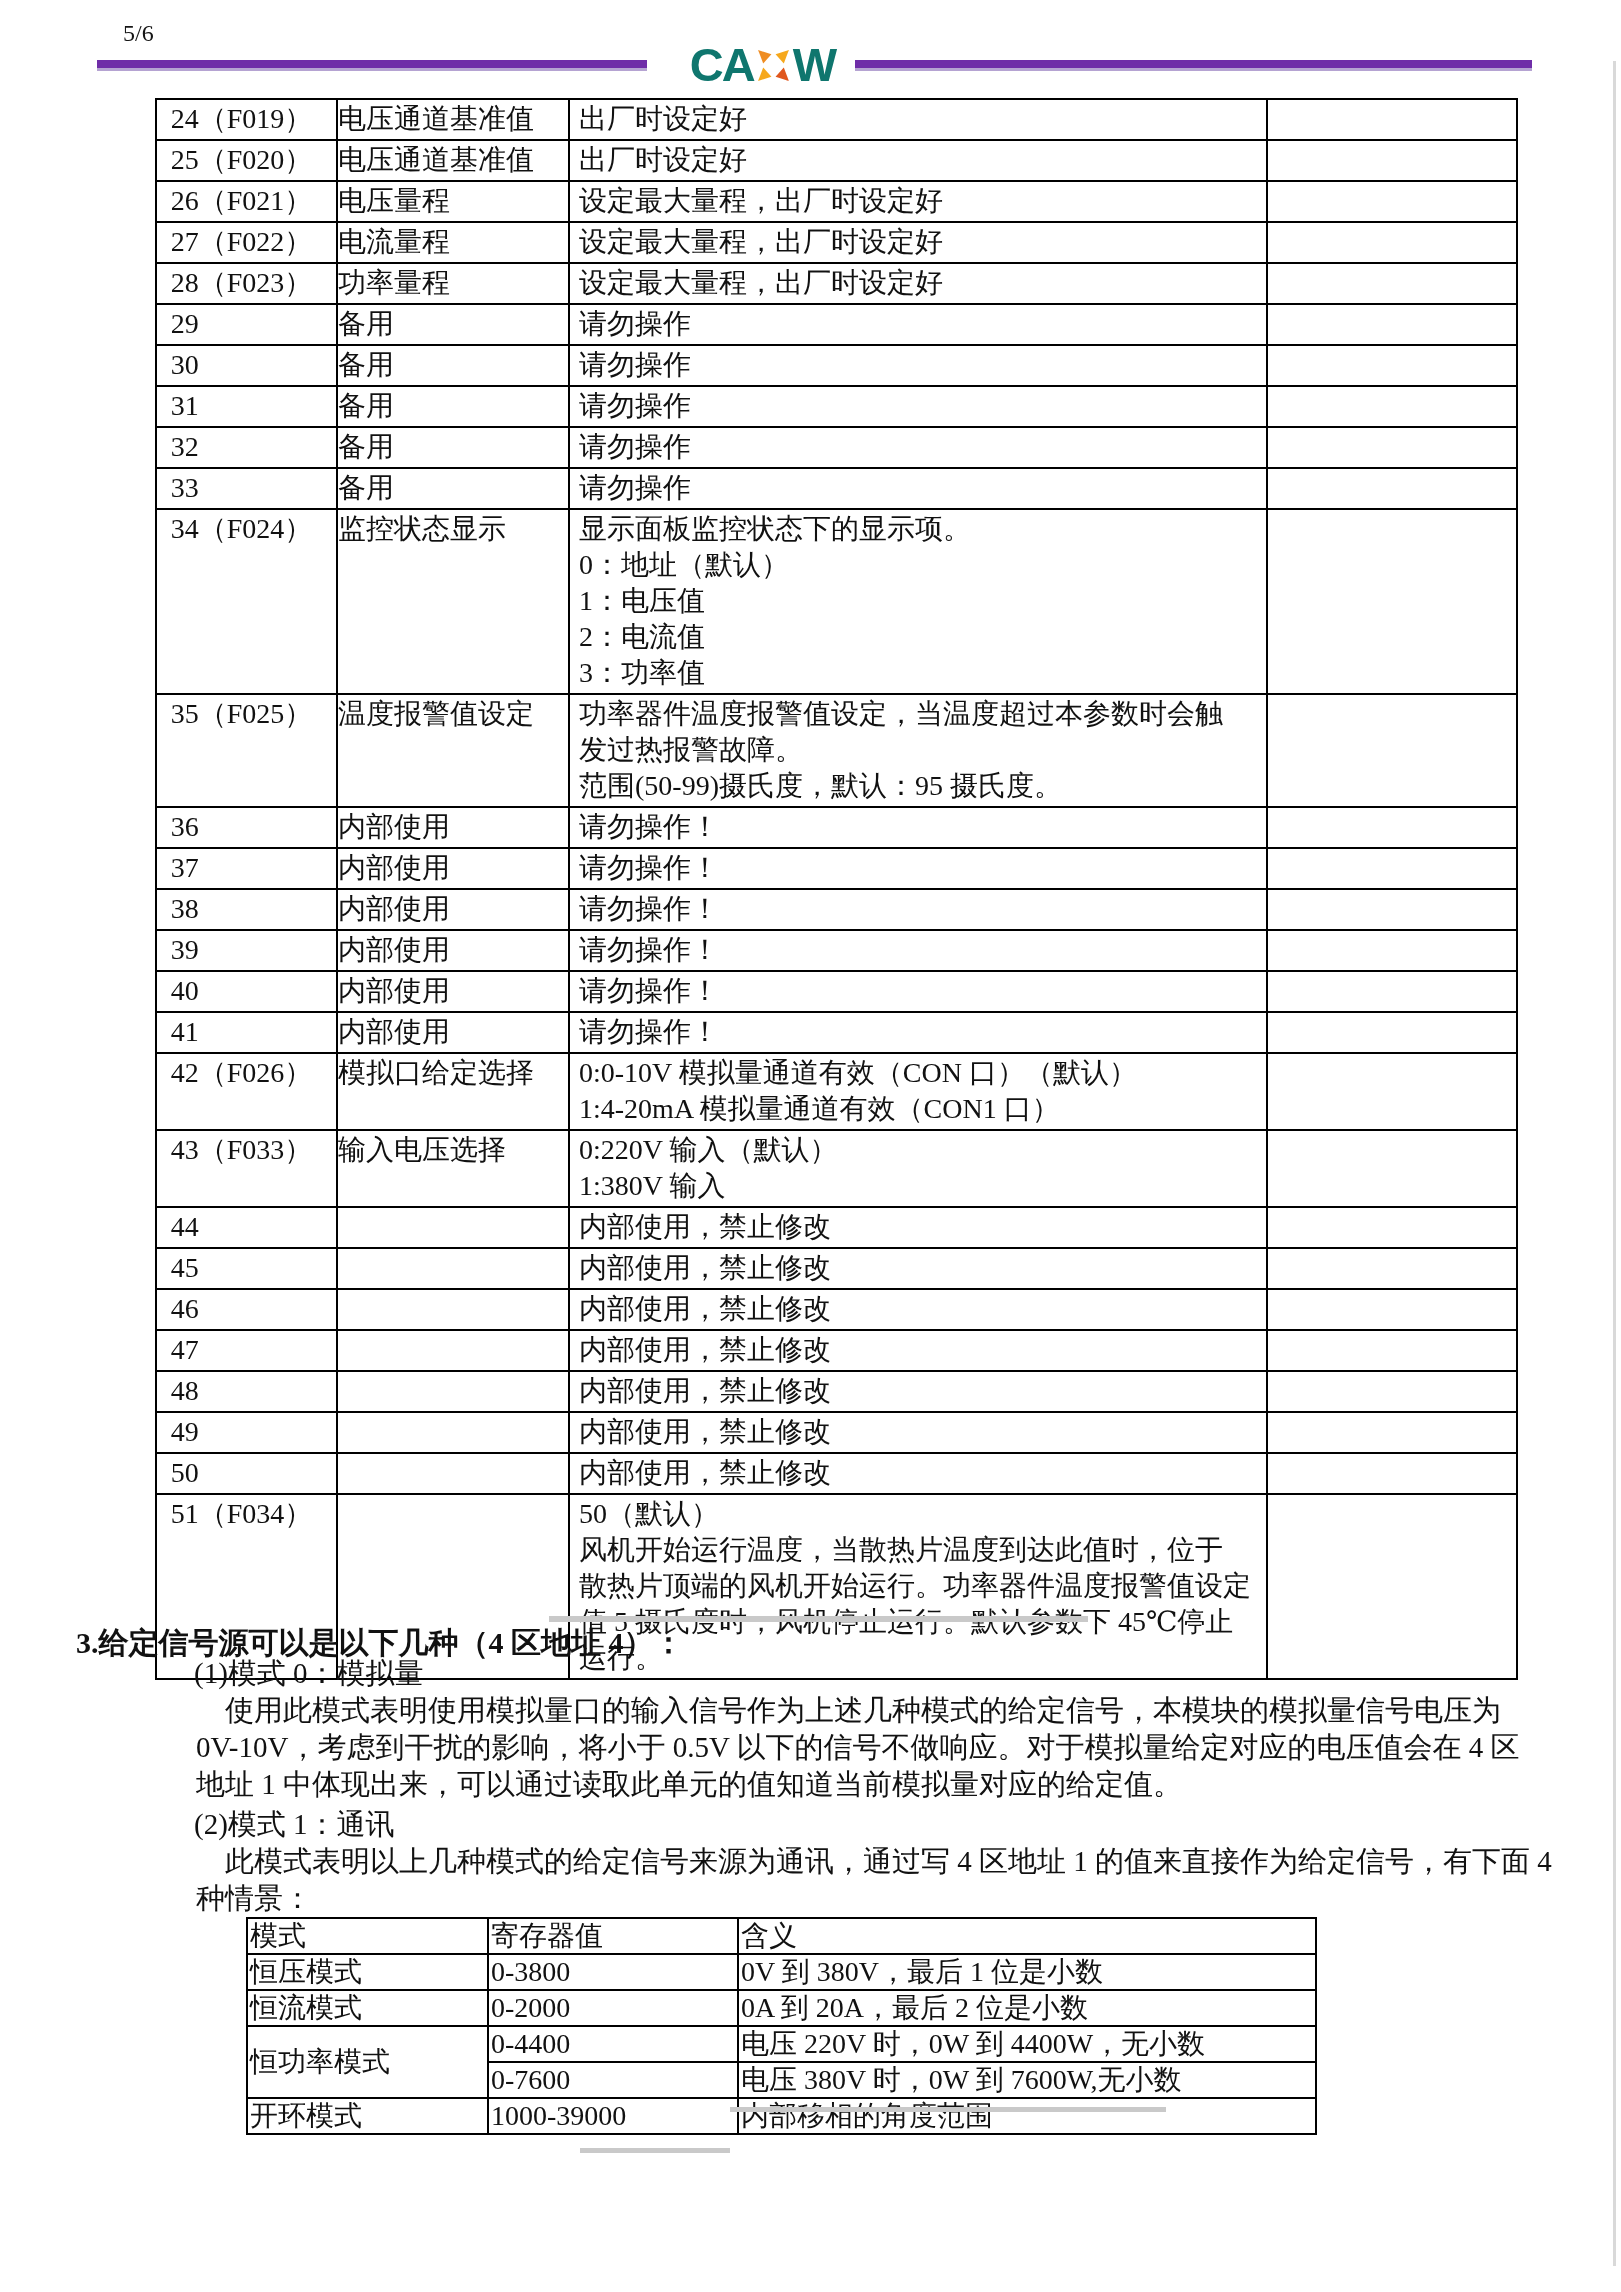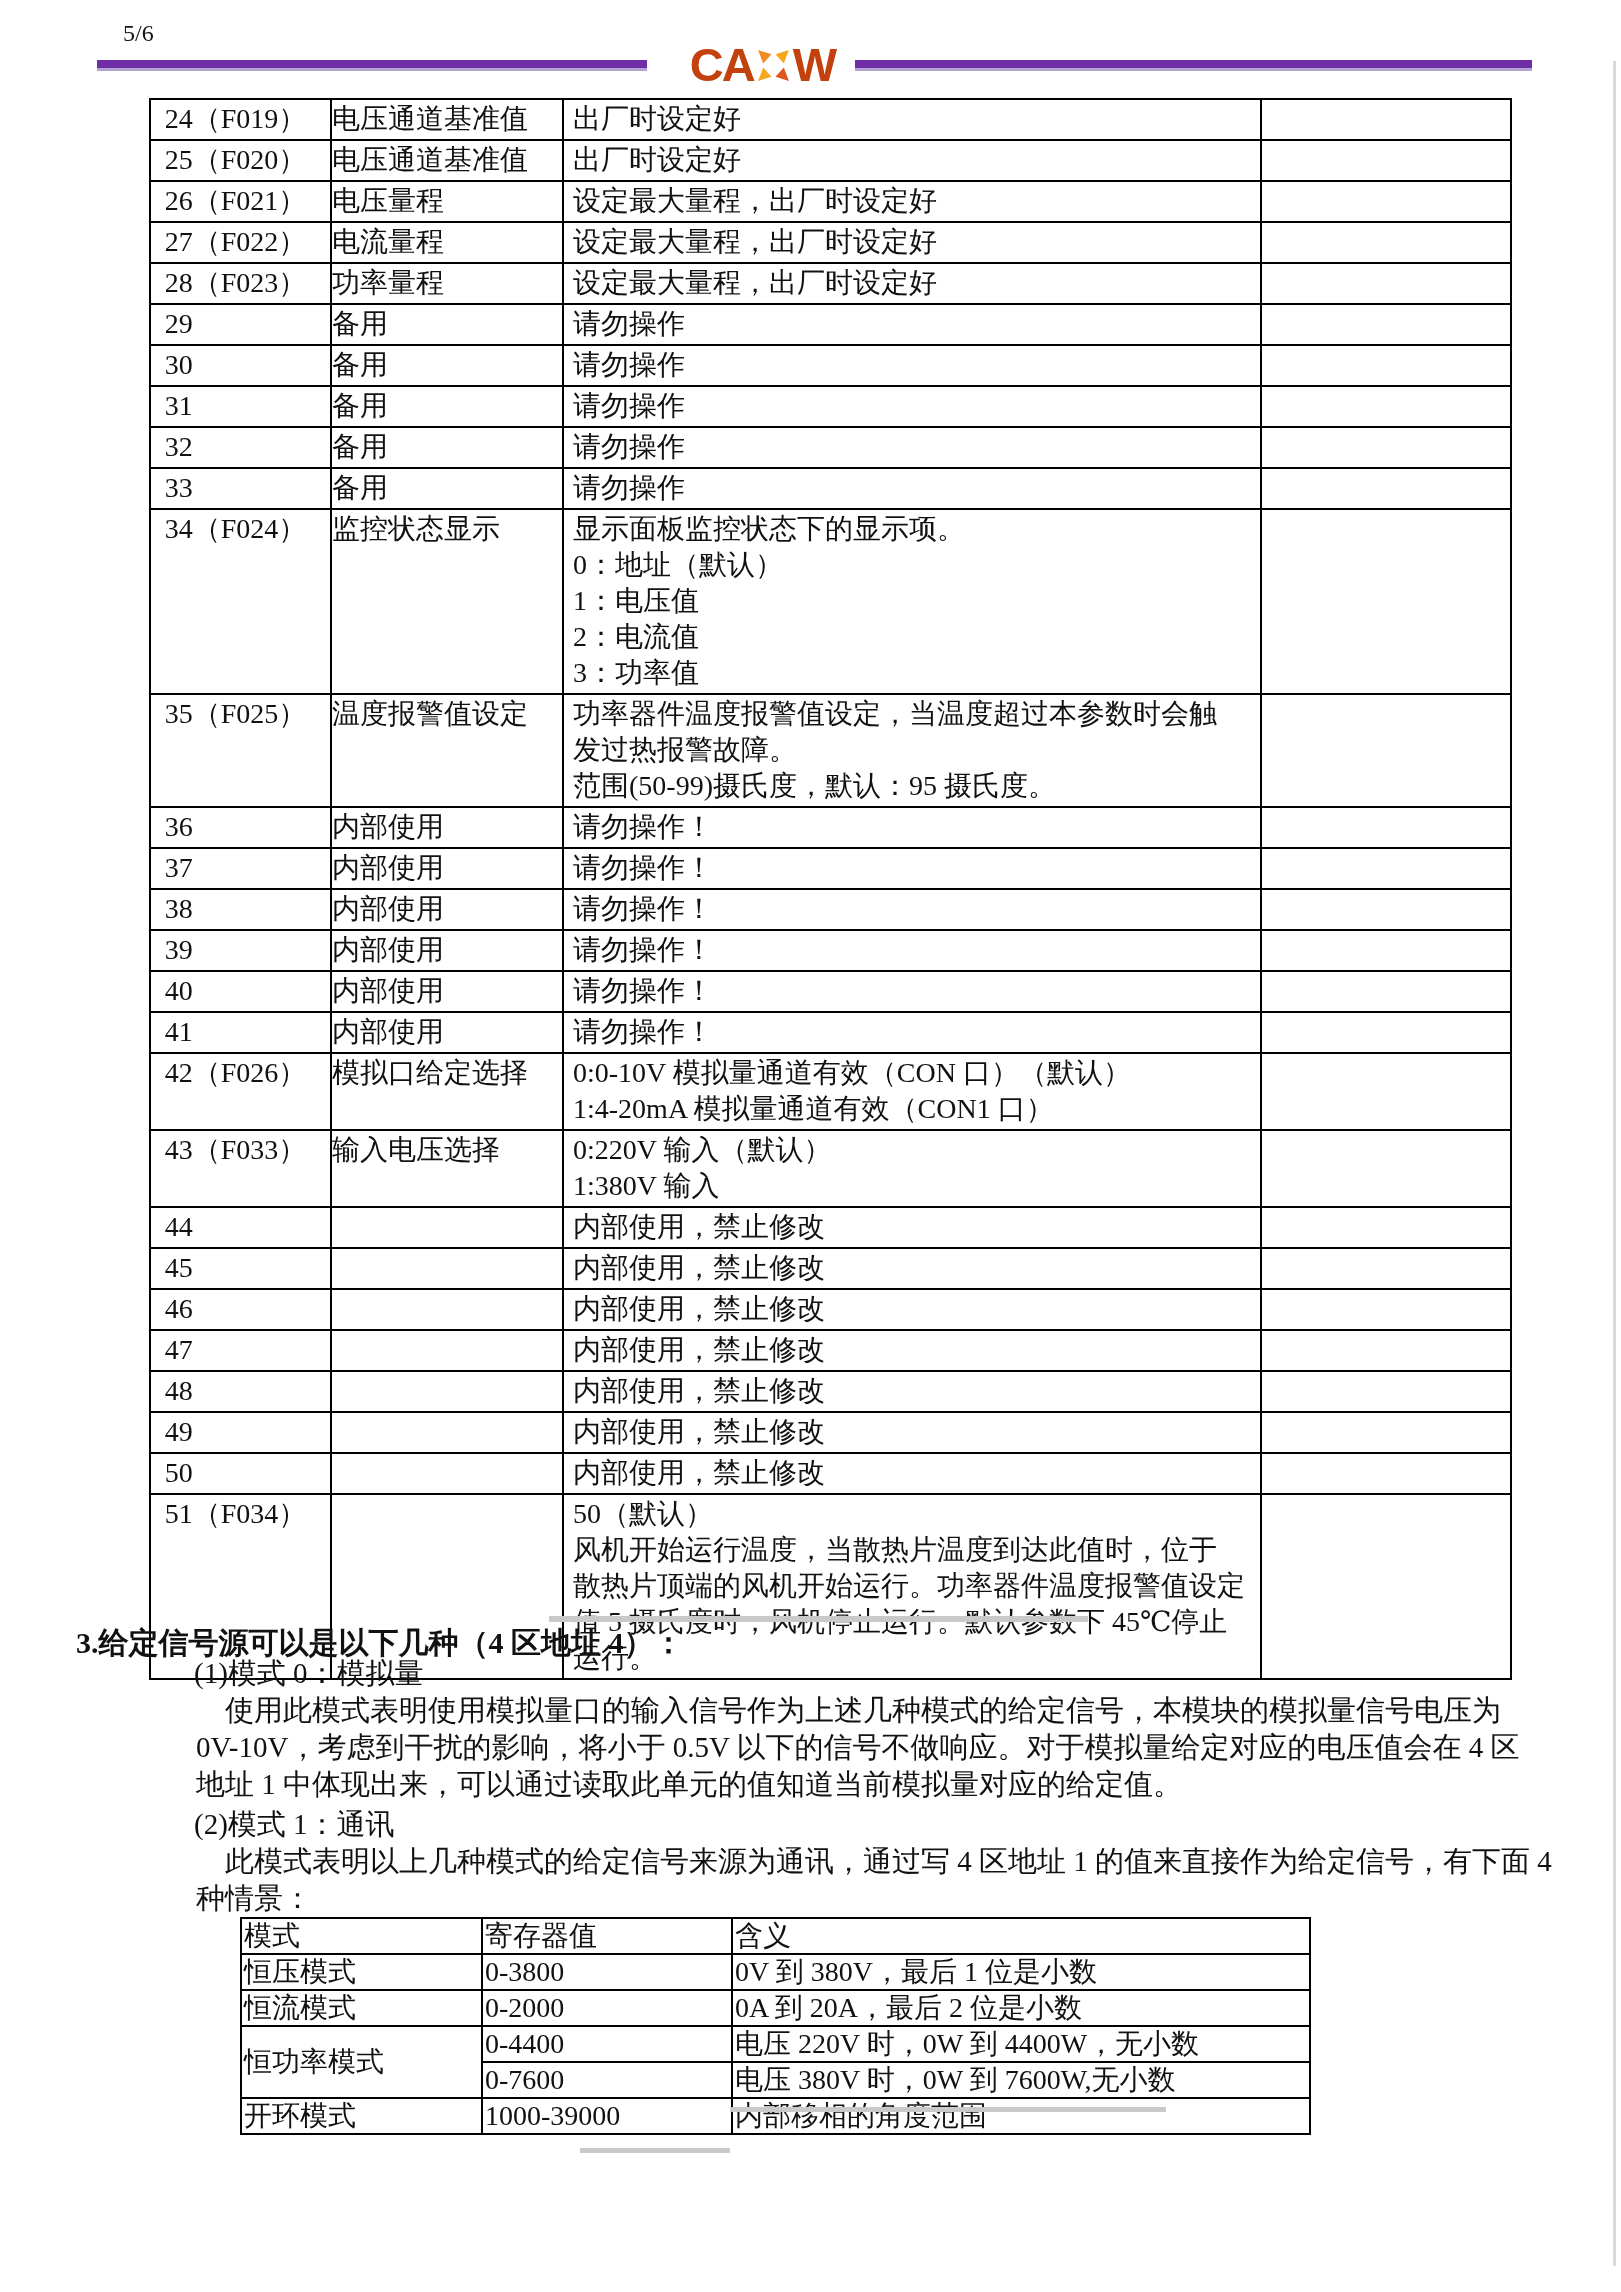--- a/index.html
+++ b/index.html
@@ -7,24 +7,24 @@
     position:relative;width:1621px;height:2293px;background:#ffffff;
     font-family:"Liberation Serif","DejaVu Serif",serif;color:#111111;overflow:hidden;
   }
   .abs{position:absolute;}
   .pagenum{left:123px;top:19.6px;font-size:24px;color:#151515;}
   .rule{height:7.8px;background:#6f2da8;border-bottom:3.9px solid #b5a3d2;}
   .rule-left{left:97px;top:60px;width:550px;}
   .rule-right{left:855px;top:60px;width:677px;}
   .edge-line{left:1613px;top:61px;width:2.9px;height:2205px;background:#d9d9d9;}
   .logo{left:684px;top:39px;width:157px;height:51px;display:flex;align-items:center;justify-content:center;
-        font-family:"Liberation Sans","DejaVu Sans",sans-serif;font-weight:700;font-size:47px;color:#c2410c;letter-spacing:-2px;}
+        font-family:"Liberation Sans","DejaVu Sans",sans-serif;font-weight:700;font-size:47px;color:#0f766e;letter-spacing:-2px;}
   .logo svg{margin:2px 1px 0 1px;display:block;}
   
-  table{border-collapse:collapse;table-layout:fixed;}
+  table{border-collapse:collapse;table-layout:fixed;margin-left:6px;}
   .ptable{left:149px;top:98px;width:1361px;border:2.9px solid #000;}
   .ptable td{border:2px solid #000;border-top-width:2.9px;border-bottom-width:2.9px;
              vertical-align:top;font-size:28px;padding:1px 3.9px 2px 3.9px;}
   .ptable td div{line-height:36px;white-space:nowrap;}
   .ptable td.c-no{padding-left:13.7px;}
   .ptable td.c-name{padding-left:0;}
   .ptable td.c-desc{padding-left:9px;}
   
   .s3head{left:76px;top:1623px;font-size:30px;font-weight:700;white-space:nowrap;}
   .s3item{left:194px;font-size:29px;white-space:nowrap;}

